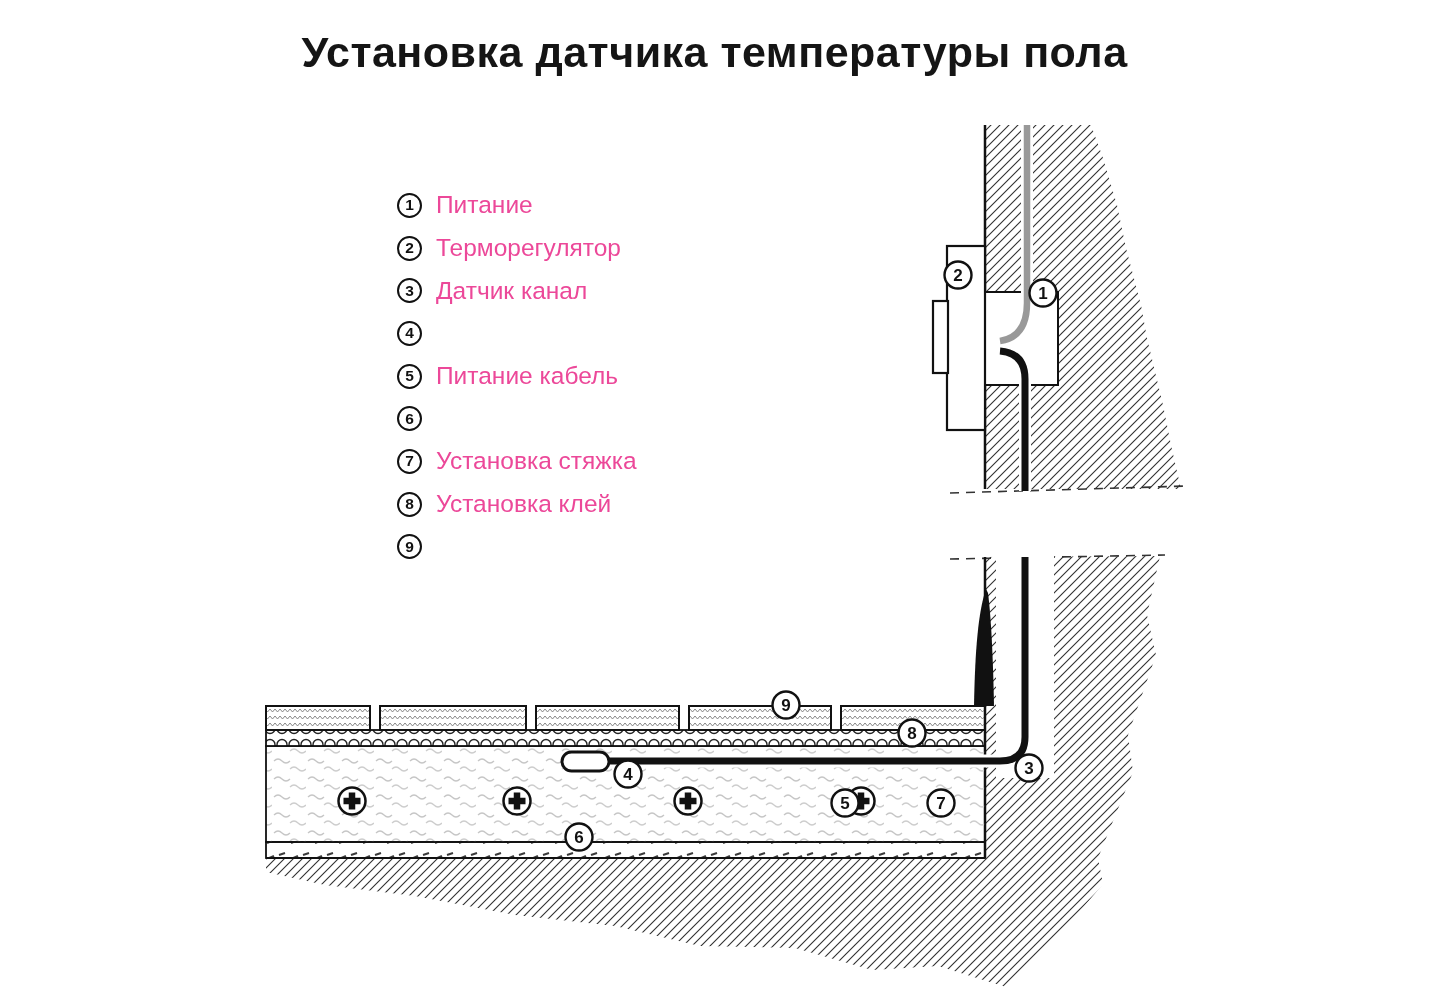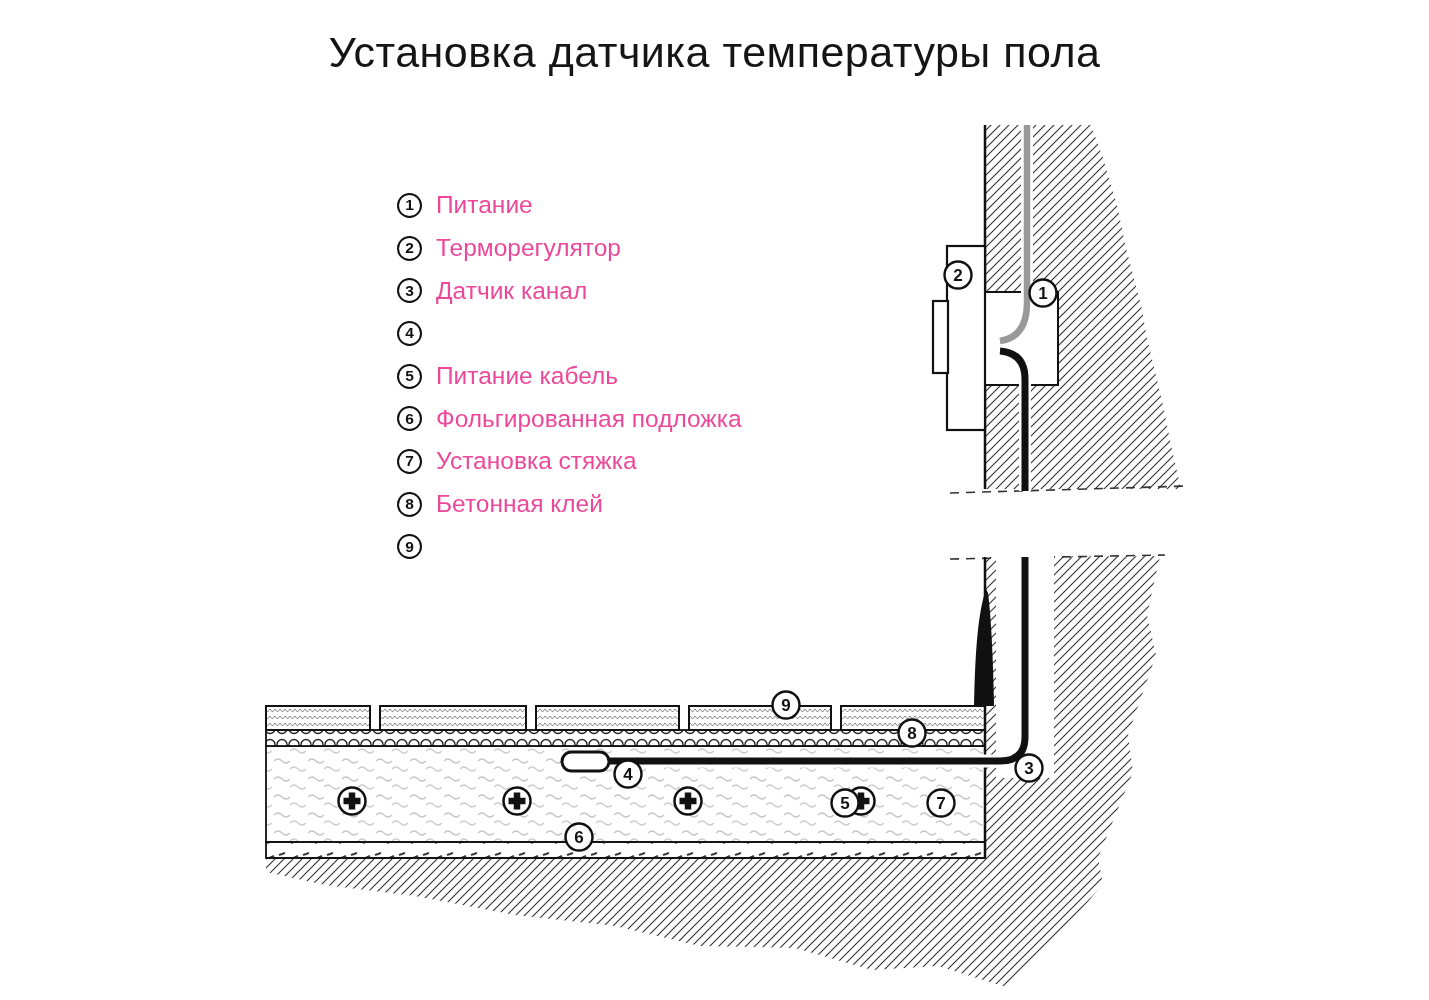--- a/index.html
+++ b/index.html
@@ -1,19 +1,19 @@
 <!DOCTYPE html>
 <html><head>
 <meta charset="utf-8">
 <style>
   html,body{margin:0;padding:0;background:#fff;}
   .page{position:relative;width:1429px;height:1000px;background:#fff;overflow:hidden;
         font-family:"Liberation Sans",sans-serif;color:#111;}
   .title{position:absolute;top:28px;left:0;width:100%;text-align:center;
-         font-size:43px;font-weight:400;letter-spacing:.5px;color:#151515;}
+         font-size:43px;font-weight:700;letter-spacing:.5px;color:#151515;}
   .legend{position:absolute;left:397px;top:184px;margin:0;padding:0;list-style:none;z-index:5;}
   .legend-item{height:42.7px;display:flex;align-items:center;gap:14px;}
   .num-badge{flex:0 0 auto;width:25px;height:25px;border:2.3px solid #111;border-radius:50%;
          display:flex;align-items:center;justify-content:center;
          font-size:15.5px;font-weight:700;color:#111;background:#fff;box-sizing:border-box;}
   .legend-label{font-size:24.5px;color:#ec4899;white-space:nowrap;}
   svg.diagram{position:absolute;inset:0;z-index:1;}
   .badge-circle{fill:#fff;stroke:#111;stroke-width:2.4;}
   .badge-text{font-family:"Liberation Sans",sans-serif;font-size:17px;font-weight:700;
               fill:#111;text-anchor:middle;}
@@ -41,29 +41,28 @@
     </li>
       <li class="legend-item">
       <span class="num-badge">4</span>
     </li>
       <li class="legend-item">
       <span class="num-badge">5</span>
       <span class="legend-label">Питание кабель</span>
     </li>
       <li class="legend-item">
       <span class="num-badge">6</span>
-      <span class="legend-label">Фольгированная подложка</span>
     </li>
       <li class="legend-item">
       <span class="num-badge">7</span>
       <span class="legend-label">Установка стяжка</span>
     </li>
       <li class="legend-item">
       <span class="num-badge">8</span>
-      <span class="legend-label">Бетонная клей</span>
+      <span class="legend-label">Установка клей</span>
     </li>
       <li class="legend-item">
       <span class="num-badge">9</span>
     </li>
     </ul>
 
   <svg class="diagram" viewBox="0 0 1429 1000">
     <defs>
       <pattern id="hatch" width="9" height="9" patternUnits="userSpaceOnUse">
         <path d="M-2,11 L11,-2" stroke="#2e2e2e" stroke-width="1.1"></path>

